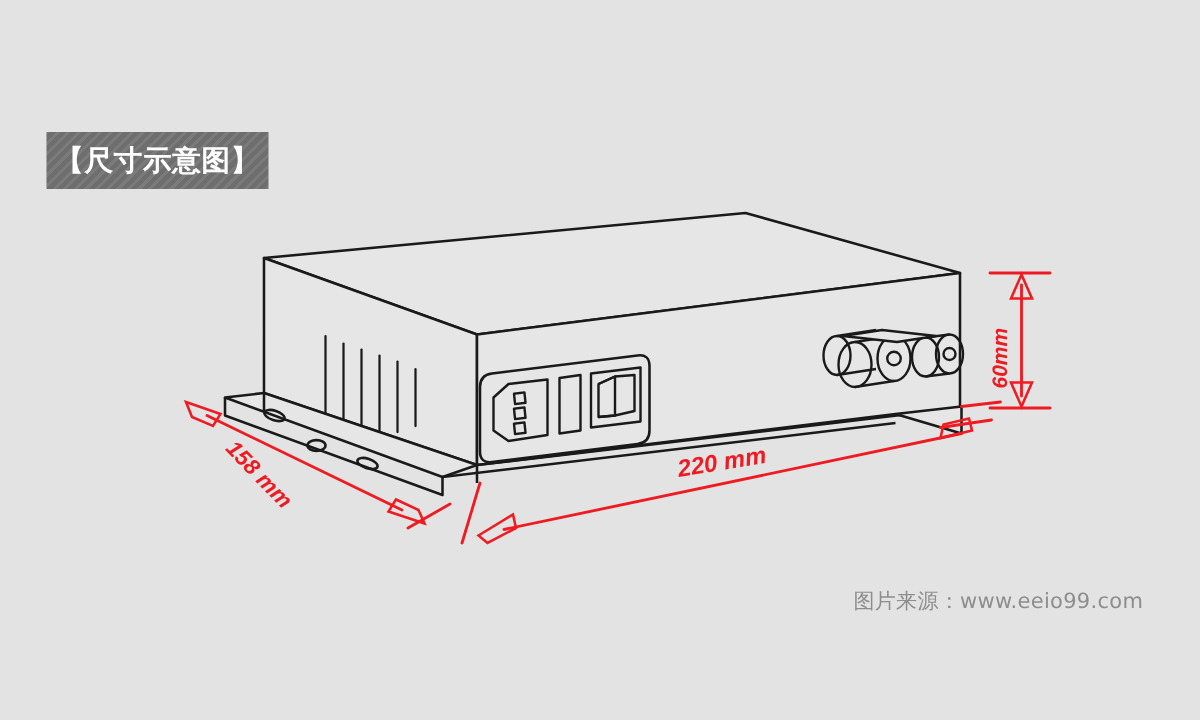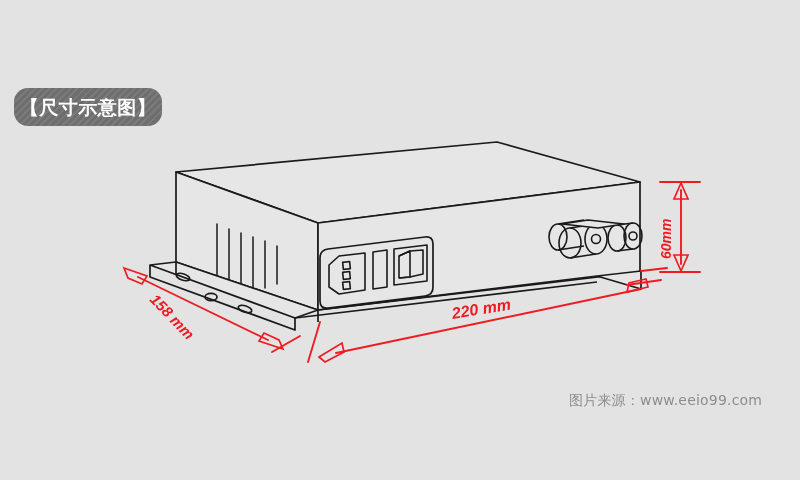--- a/index.html
+++ b/index.html
@@ -11,33 +11,32 @@
   }
   #stage {
     position: relative;
     width: 800px; height: 480px;
     background: #e3e3e3;
   }
 
   
   #title-banner {
     position: absolute;
-    left: 14px; top: 88px;
+    left: 31px; top: 88px;
     width: 148px; height: 38px;
     background-color: #6e6e6e;
     background-image: repeating-linear-gradient(
         -45deg,
         rgba(255,255,255,0.085) 0px,
         rgba(255,255,255,0.085) 2px,
         rgba(0,0,0,0.00) 2px,
         rgba(0,0,0,0.00) 5px);
     display: flex;
     align-items: center;
     justify-content: center;
-    border-radius: 14px;
   }
   #title-banner .banner-text {
     color: #ffffff;
     font-size: 19px;
     font-weight: bold;
     letter-spacing: 0.5px;
     line-height: 1;
     white-space: nowrap;
     font-family: "DejaVu Sans", "Liberation Sans", sans-serif;
   }

